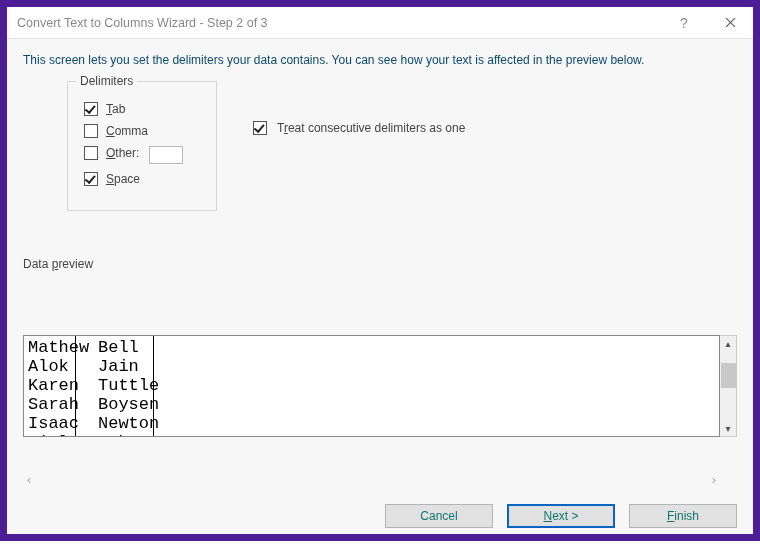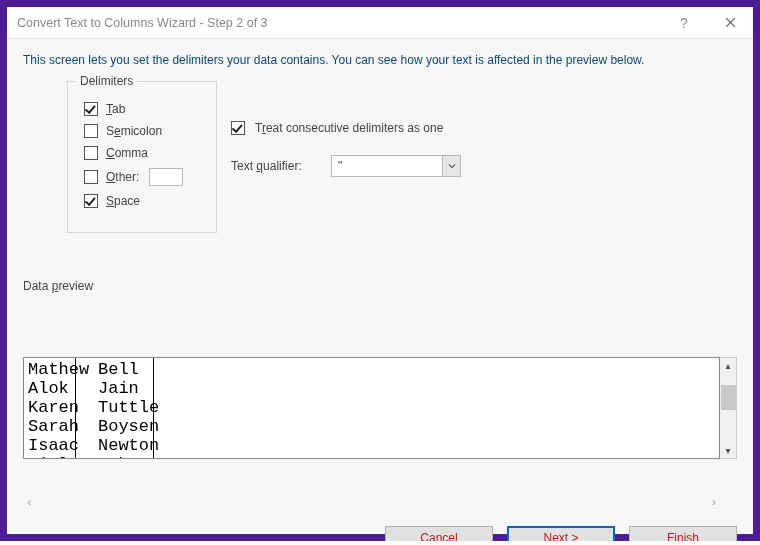--- a/index.html
+++ b/index.html
@@ -65,21 +65,21 @@
     left: 8px;
     background: #f7f7f7;
     padding: 0 4px;
     color:#444;
   }
   .delims {
     width: 150px;
   }
   .chk-row {
     display: flex;
-    align-items: center;
+    align-items: flex-start;
     margin: 4px 0 8px 6px;
     gap: 8px;
   }
   .chk {
     width: 14px; height:14px;
     border: 1px solid #555;
     background: #fff;
     display: inline-flex;
     align-items: center;
     justify-content: center;
@@ -97,21 +97,22 @@
   .other-box {
     width: 34px; height:18px;
     border:1px solid #b9b9b9;
     background:#fff;
     margin-left: 2px;
   }
   .rightcol {
     padding-top: 40px;
     display: flex;
     flex-direction: column;
-    gap: 20px;
+    gap: 8px;
+    margin-left: 22px;
   }
   .row { display:flex; align-items:center; gap:10px; }
   .qual-label { width: 90px; }
   .combo {
     display:flex; align-items:center;
     height: 22px;
     border: 1px solid #b9b9b9;
     background:#fff;
   }
   .combo .val {
@@ -183,21 +184,21 @@
     gap: 14px;
     padding: 6px 16px 14px;
   }
   .btnw {
     width: 108px;
     height: 24px;
     border: 1px solid #b4b4b4;
     background: #e1e1e1;
     display:flex; align-items:center; justify-content:center;
     font-size:12px;
-    color:#b91c1c;
+    color:#0f766e;
   }
   .btnw.primary {
     border: 2px solid #0b63c4;
     background: #e1e1e1;
   }
 </style>
 </head>
 <body>
 
 <div class="window">
@@ -218,52 +219,37 @@
     <div class="topzone">
       <div class="group delims">
         <div class="legend">Delimiters</div>
 
         <div class="chk-row">
           <span class="chk checked"></span>
           <span class="chk-label"><u>T</u>ab</span>
         </div>
         <div class="chk-row">
           <span class="chk"></span>
-          <span class="chk-label">S<u>e</u>micolon</span>
-        </div>
-        <div class="chk-row">
-          <span class="chk"></span>
           <span class="chk-label"><u>C</u>omma</span>
         </div>
         <div class="chk-row">
           <span class="chk"></span>
           <span class="chk-label"><u>O</u>ther:</span>
           <span class="other-box"></span>
         </div>
         <div class="chk-row">
           <span class="chk checked"></span>
           <span class="chk-label"><u>S</u>pace</span>
         </div>
       </div>
 
       <div class="rightcol">
         <div class="row">
           <span class="chk checked"></span>
           <span class="chk-label">T<u>r</u>eat consecutive delimiters as one</span>
-        </div>
-        <div class="row">
-          <span class="qual-label">Text <u>q</u>ualifier:</span>
-          <div class="combo">
-            <div class="val">"</div>
-            <div class="btn">
-              <svg viewBox="0 0 10 10">
-                  <path d="M1 3 L5 7 L9 3" stroke="#555" stroke-width="1.4" fill="none"></path>
-                </svg>
-            </div>
-          </div>
         </div>
       </div>
     </div>
 
     <div class="preview-section">
       <div class="preview-label">Data <u>p</u>review</div>
 
       <div class="preview-wrap">
         <div class="preview-box">
           <div class="col col1" id="pcol1">Mathew

